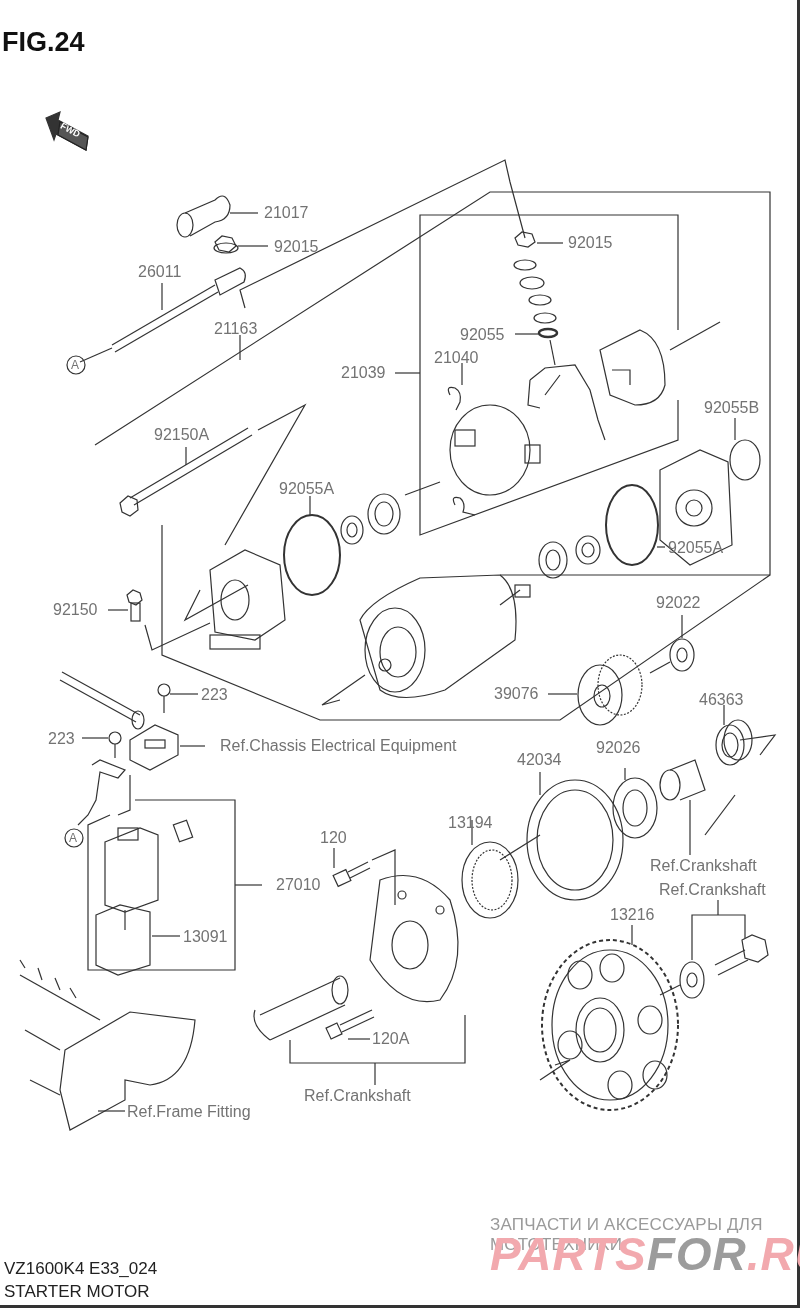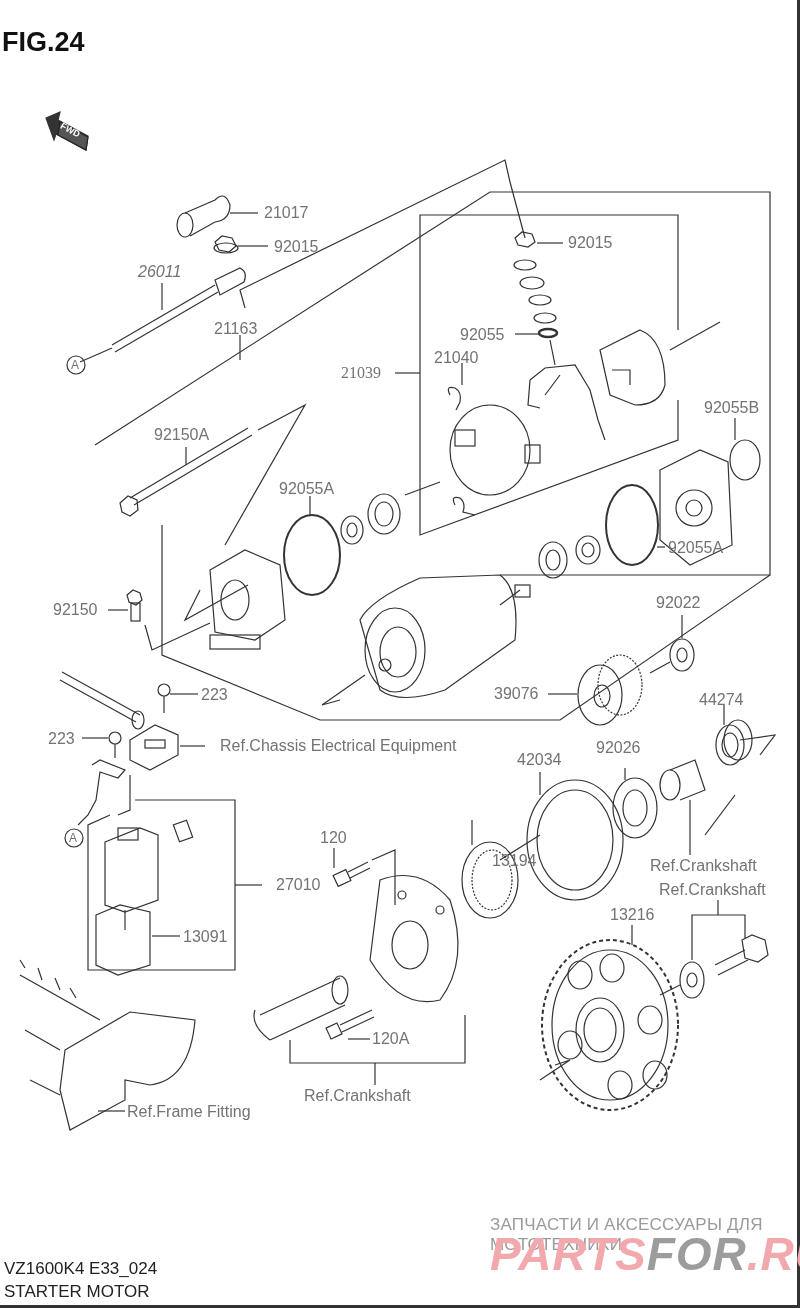--- a/index.html
+++ b/index.html
@@ -303,40 +303,40 @@
       <path d="M65 1050 L130 1012 L195 1020 Q190 1080 150 1085 L125 1080 L125 1100 L70 1130 L60 1090 Z"></path>
       <line x1="25" y1="1030" x2="60" y2="1050"></line>
       <line x1="30" y1="1080" x2="60" y2="1095"></line>
     </g>
     <line x1="98" y1="1111" x2="125" y2="1111"></line>
   </g>
 </svg>
 
 <div class="lbl" style="left:264px; top:204px;">21017</div>
 <div class="lbl" style="left:274px; top:238px;">92015</div>
-<div class="lbl" style="left:138px; top:263px;font-style:italic;">26011</div>
+<div class="lbl" style="left:138px; top:263px;">26011</div>
 <div class="lbl" style="left:214px; top:320px;">21163</div>
 <div class="lbl" style="left:568px; top:234px;">92015</div>
 <div class="lbl" style="left:460px; top:326px;">92055</div>
-<div class="lbl" style="left:341px; top:364px;font-family:Liberation Serif, serif;">21039</div>
+<div class="lbl" style="left:341px; top:364px;">21039</div>
 <div class="lbl" style="left:434px; top:349px;">21040</div>
 <div class="lbl" style="left:704px; top:399px;">92055B</div>
 <div class="lbl" style="left:154px; top:426px;">92150A</div>
 <div class="lbl" style="left:279px; top:480px;">92055A</div>
 <div class="lbl" style="left:668px; top:539px;">92055A</div>
 <div class="lbl" style="left:53px; top:601px;">92150</div>
 <div class="lbl" style="left:656px; top:594px;">92022</div>
 <div class="lbl" style="left:494px; top:685px;">39076</div>
 <div class="lbl" style="left:201px; top:686px;">223</div>
 <div class="lbl" style="left:48px; top:730px;">223</div>
 <div class="lbl" style="left:220px; top:737px;">Ref.Chassis Electrical Equipment</div>
-<div class="lbl" style="left:699px; top:691px;">44274</div>
+<div class="lbl" style="left:699px; top:691px;">46363</div>
 <div class="lbl" style="left:517px; top:751px;">42034</div>
 <div class="lbl" style="left:596px; top:739px;">92026</div>
-<div class="lbl" style="left:448px; top:852px;margin-left:44px;">13194</div>
+<div class="lbl" style="left:448px; top:814px;">13194</div>
 <div class="lbl" style="left:320px; top:829px;">120</div>
 <div class="lbl" style="left:276px; top:876px;">27010</div>
 <div class="lbl" style="left:650px; top:857px;">Ref.Crankshaft</div>
 <div class="lbl" style="left:659px; top:881px;">Ref.Crankshaft</div>
 <div class="lbl" style="left:610px; top:906px;">13216</div>
 <div class="lbl" style="left:183px; top:928px;">13091</div>
 <div class="lbl" style="left:372px; top:1030px;">120A</div>
 <div class="lbl" style="left:304px; top:1087px;">Ref.Crankshaft</div>
 <div class="lbl" style="left:127px; top:1103px;">Ref.Frame Fitting</div>
 

